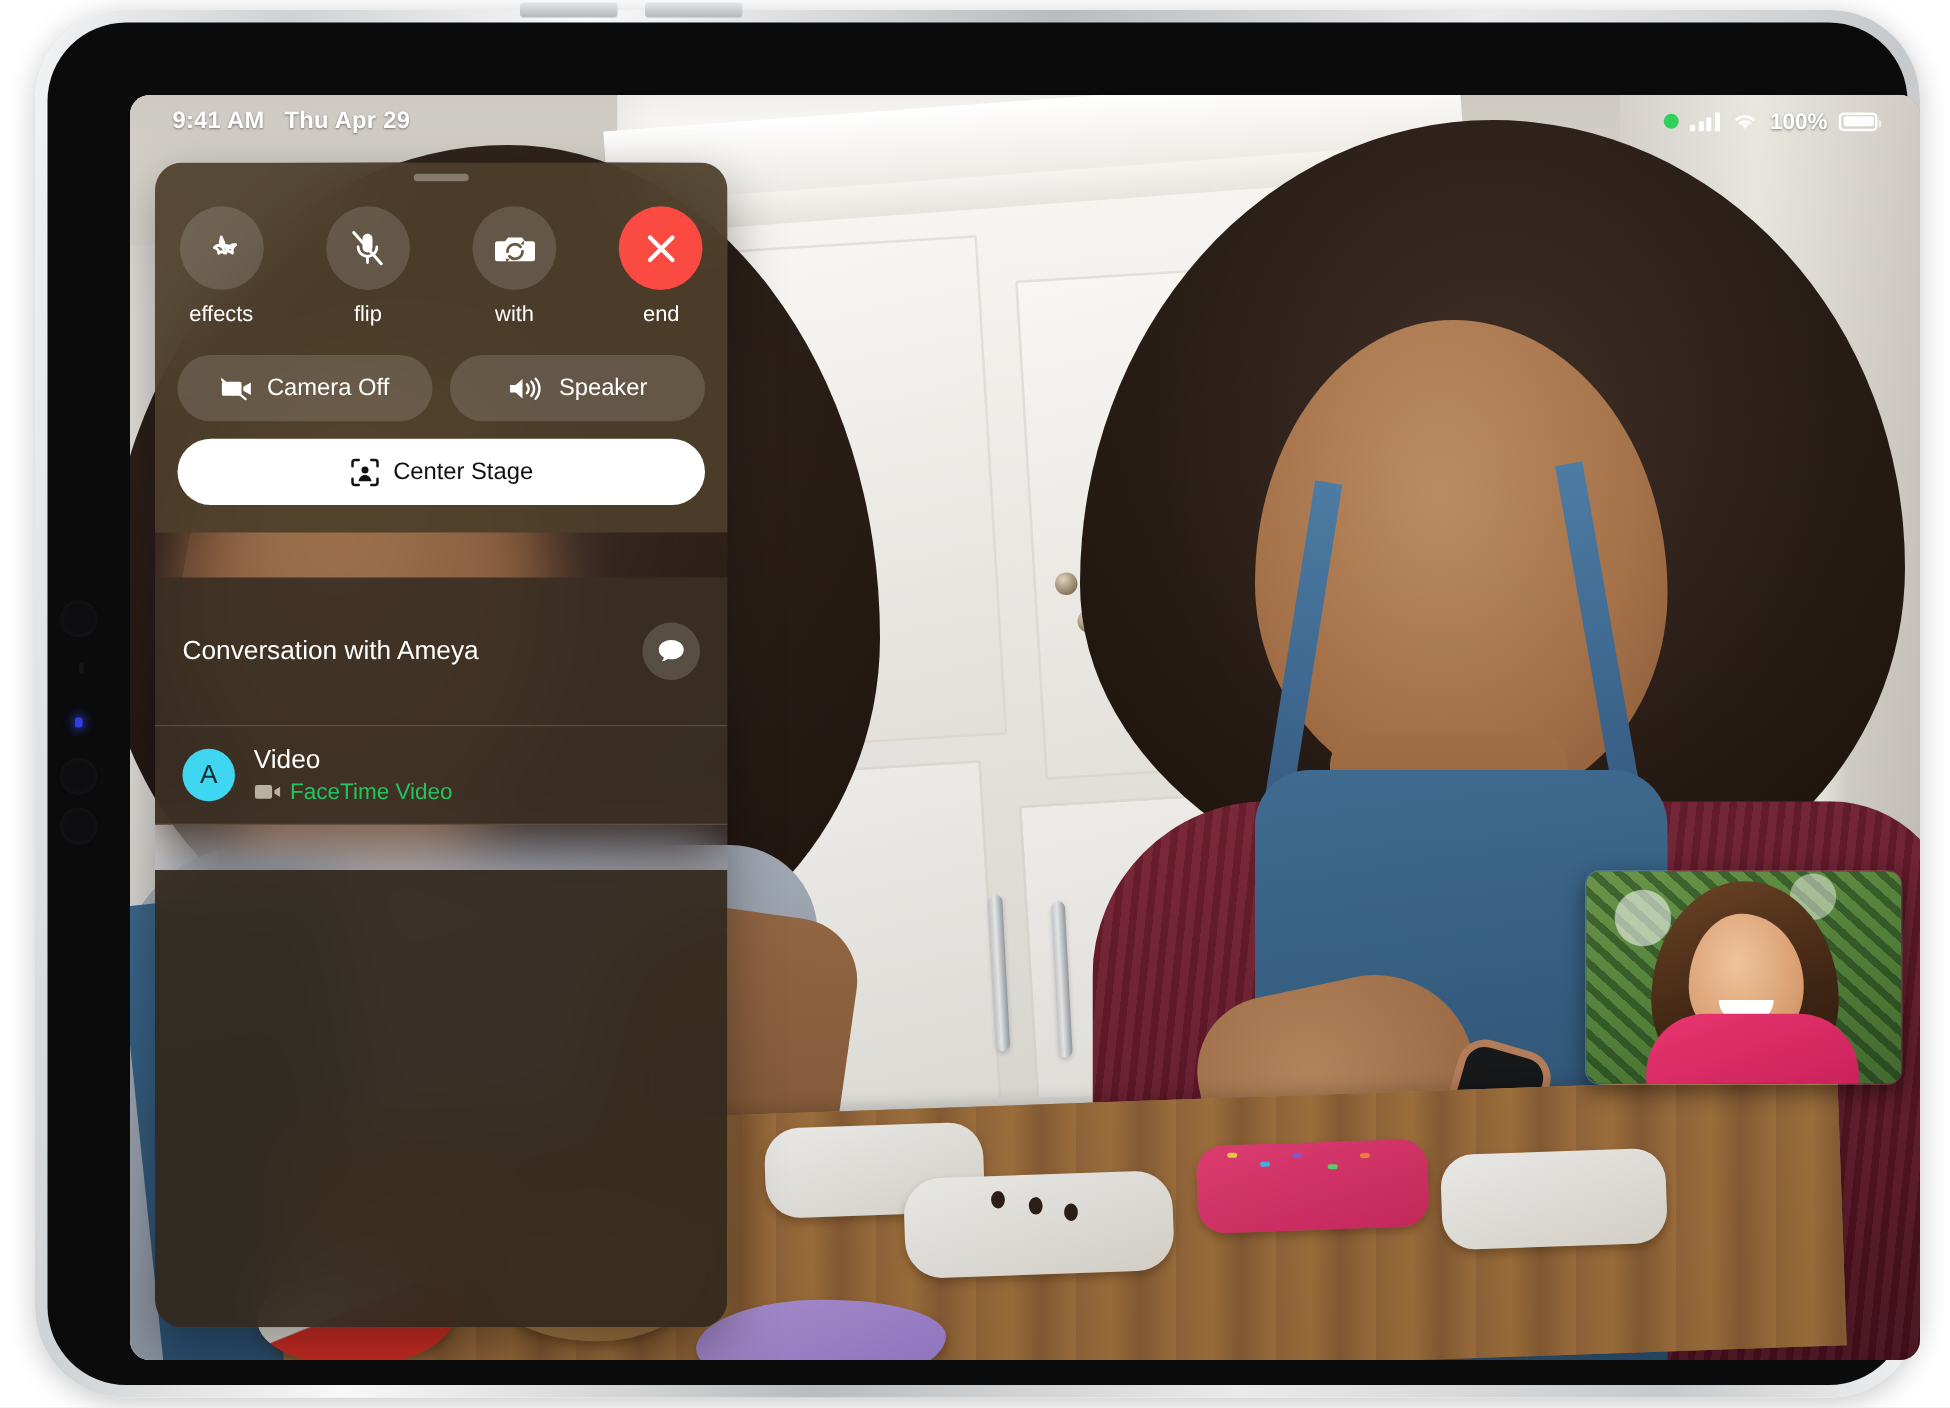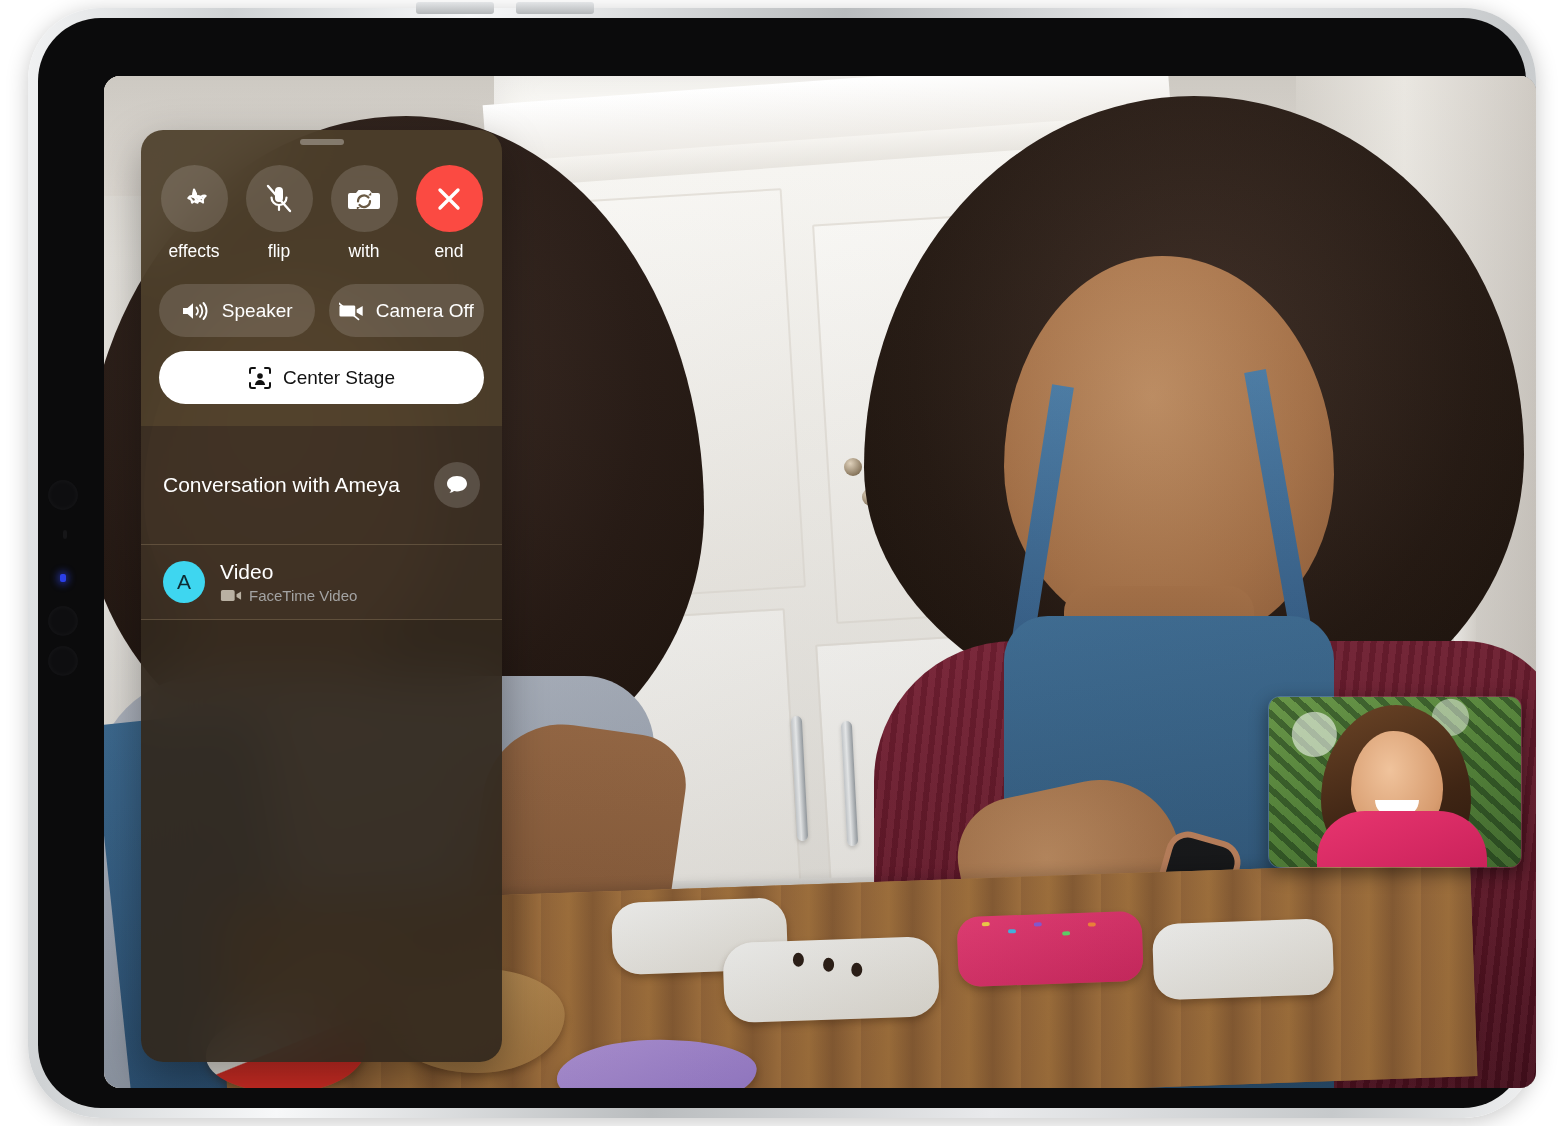--- a/index.html
+++ b/index.html
@@ -258,27 +258,28 @@
     border-radius: 4px; position: relative; padding: 1.5px;
   }
   .batt::after {
     content:''; position:absolute; right:-5px; top:4px; width:2.5px; height:6px;
     background: rgba(255,255,255,.7); border-radius: 0 2px 2px 0;
   }
   .batt i { display:block; height:100%; width:100%; background:#fff; border-radius:1.5px; }
 
   
   .ft-panel {
-    position: absolute; left: 37px; top: 54px;
-    width: 361px; height: 932px;
+    position: absolute; left: 20px; top: 54px;
+    width: 458px; height: 932px;
     border-radius: 22px;
     overflow: hidden;
     backdrop-filter: blur(26px);
     z-index: 30;
     box-shadow: 0 16px 44px rgba(0,0,0,.35);
+    gap: 36px;
   }
   .ft-top {
     background: rgba(76,62,42,.93);
     padding: 0 0 22px 0;
   }
   .grabber {
     width: 44px; height: 6px; border-radius: 3px;
     background: rgba(255,255,255,.32);
     margin: 9px auto 20px auto;
   }
@@ -322,21 +323,21 @@
     display: flex; align-items: center; gap: 15px;
     padding: 15px 22px; border-bottom: 1px solid rgba(190,170,130,.26);
   }
   .avatar {
     width: 42px; height: 42px; border-radius: 50%;
     background: #3ed6f0; color: #0d2c33;
     display: flex; align-items: center; justify-content: center;
     font-size: 21px; font-weight: 500;
   }
   .person-name { color: #fff; font-size: 21px; line-height: 1.15; }
-  .person-sub { color: #a3a3a3; font-size: 15px; display: flex; align-items: center; gap: 7px; margin-top: 3px;}
+  .person-sub { color: #22c55e; font-size: 18px; display: flex; align-items: center; gap: 7px; margin-top: 3px;}
   .add-row {
     display: flex; align-items: center; gap: 15px;
     padding: 16px 22px;
   }
   .plus-circle {
     width: 42px; height: 42px; border-radius: 50%;
     background: rgba(255,255,255,.16);
     display: flex; align-items: center; justify-content: center;
   }
   .add-label { color: #fff; font-size: 22px; }
@@ -456,20 +457,46 @@
             <div class="sprinkle" style="left:840px;top:56px;background:#64dd6e;"></div>
             <div class="sprinkle" style="left:866px;top:48px;background:#ff8a3d;"></div>
             <div class="cookie iced" style="left:930px;top:52px;width:180px;height:76px;border-radius:26px;"></div>
             <div class="cookie" style="left:-20px;top:110px;width:160px;height:80px;background:linear-gradient(160deg,#f7f4ec 45%,#e33128 46%);"></div>
             <div class="cookie" style="left:330px;top:150px;width:200px;height:70px;background:linear-gradient(160deg,#b79ae0,#9b7ed0);"></div>
           </div>
 
           <div class="video-grade"></div>
         </div>
 
+        <div class="statusbar">
+          <div class="sb-left">
+            <span>9:41 AM</span>
+            <span>Thu Apr 29</span>
+          </div>
+          <div class="sb-right">
+            <span class="green-dot"></span>
+            <span class="bars">
+                <i></i>
+                <i></i>
+                <i></i>
+                <i></i>
+              </span>
+            <span>
+              <svg width="22" height="16" viewBox="0 0 22 16">
+                <path d="M11 14.2l3-3.6a4.6 4.6 0 0 0-6 0l3 3.6z" fill="#fff"></path>
+                <path d="M4.3 6.6a10.4 10.4 0 0 1 13.4 0" stroke="#fff" stroke-width="2.1" fill="none" stroke-linecap="round"></path>
+                <path d="M6.9 9.6a6.7 6.7 0 0 1 8.2 0" stroke="#fff" stroke-width="2.1" fill="none" stroke-linecap="round"></path>
+              </svg>
+            </span>
+            <span>100%</span>
+            <span class="batt">
+                <i></i>
+              </span>
+          </div>
+        </div>
 
         <div class="ft-panel">
 
           <div class="ft-top">
             <div class="grabber"></div>
 
             <div class="ctl-row">
 
               <div class="ctl">
                 <div class="ctl-circle">
@@ -517,37 +544,37 @@
                     <path d="M7 7l18 18M25 7L7 25" stroke="#fff" stroke-width="3.4" stroke-linecap="round"></path>
                   </svg>
                 </div>
                 <div class="ctl-label">end</div>
               </div>
 
             </div>
 
             <div class="pill-row">
               <div class="pill">
+                <svg width="26" height="20" viewBox="0 0 28 20">
+                  <path d="M2 4h14a1.5 1.5 0 0 1 1.5 1.5v9A1.5 1.5 0 0 1 16 16H2a1.5 1.5 0 0 1-1.5-1.5v-9A1.5 1.5 0 0 1 2 4z" fill="#fff"></path>
+                  <path d="M19 8.3l6.5-3.6v10.6L19 11.7z" fill="#fff"></path>
+                  <path d="M-1 1l22 18" stroke="#fff" stroke-width="1.9" stroke-linecap="round"></path>
+                </svg>
+                <span>Camera Off</span>
+              </div>
+              <div class="pill">
                 <svg width="30" height="22" viewBox="0 0 30 22">
                   <path d="M2 8h4.5L12 3.2v15.6L6.5 14H2z" fill="#fff"></path>
                   <g stroke="#fff" stroke-width="1.9" fill="none" stroke-linecap="round">
                     <path d="M15.5 7.5a5 5 0 0 1 0 7"></path>
                     <path d="M19 5.2a8.5 8.5 0 0 1 0 11.6"></path>
                     <path d="M22.5 3a12 12 0 0 1 0 16"></path>
                   </g>
                 </svg>
                 <span>Speaker</span>
-              </div>
-              <div class="pill">
-                <svg width="26" height="20" viewBox="0 0 28 20">
-                  <path d="M2 4h14a1.5 1.5 0 0 1 1.5 1.5v9A1.5 1.5 0 0 1 16 16H2a1.5 1.5 0 0 1-1.5-1.5v-9A1.5 1.5 0 0 1 2 4z" fill="#fff"></path>
-                  <path d="M19 8.3l6.5-3.6v10.6L19 11.7z" fill="#fff"></path>
-                  <path d="M-1 1l22 18" stroke="#fff" stroke-width="1.9" stroke-linecap="round"></path>
-                </svg>
-                <span>Camera Off</span>
               </div>
             </div>
 
             <div style="padding:0 18px;">
               <div class="pill wide" style="margin:14px 0 0 0;align-items:center;">
                 <svg width="24" height="24" viewBox="0 0 24 24">
                   <g stroke="#111" stroke-width="2" fill="none" stroke-linecap="round">
                     <path d="M2 7V4a2 2 0 0 1 2-2h3"></path>
                     <path d="M17 2h3a2 2 0 0 1 2 2v3"></path>
                     <path d="M22 17v3a2 2 0 0 1-2 2h-3"></path>

